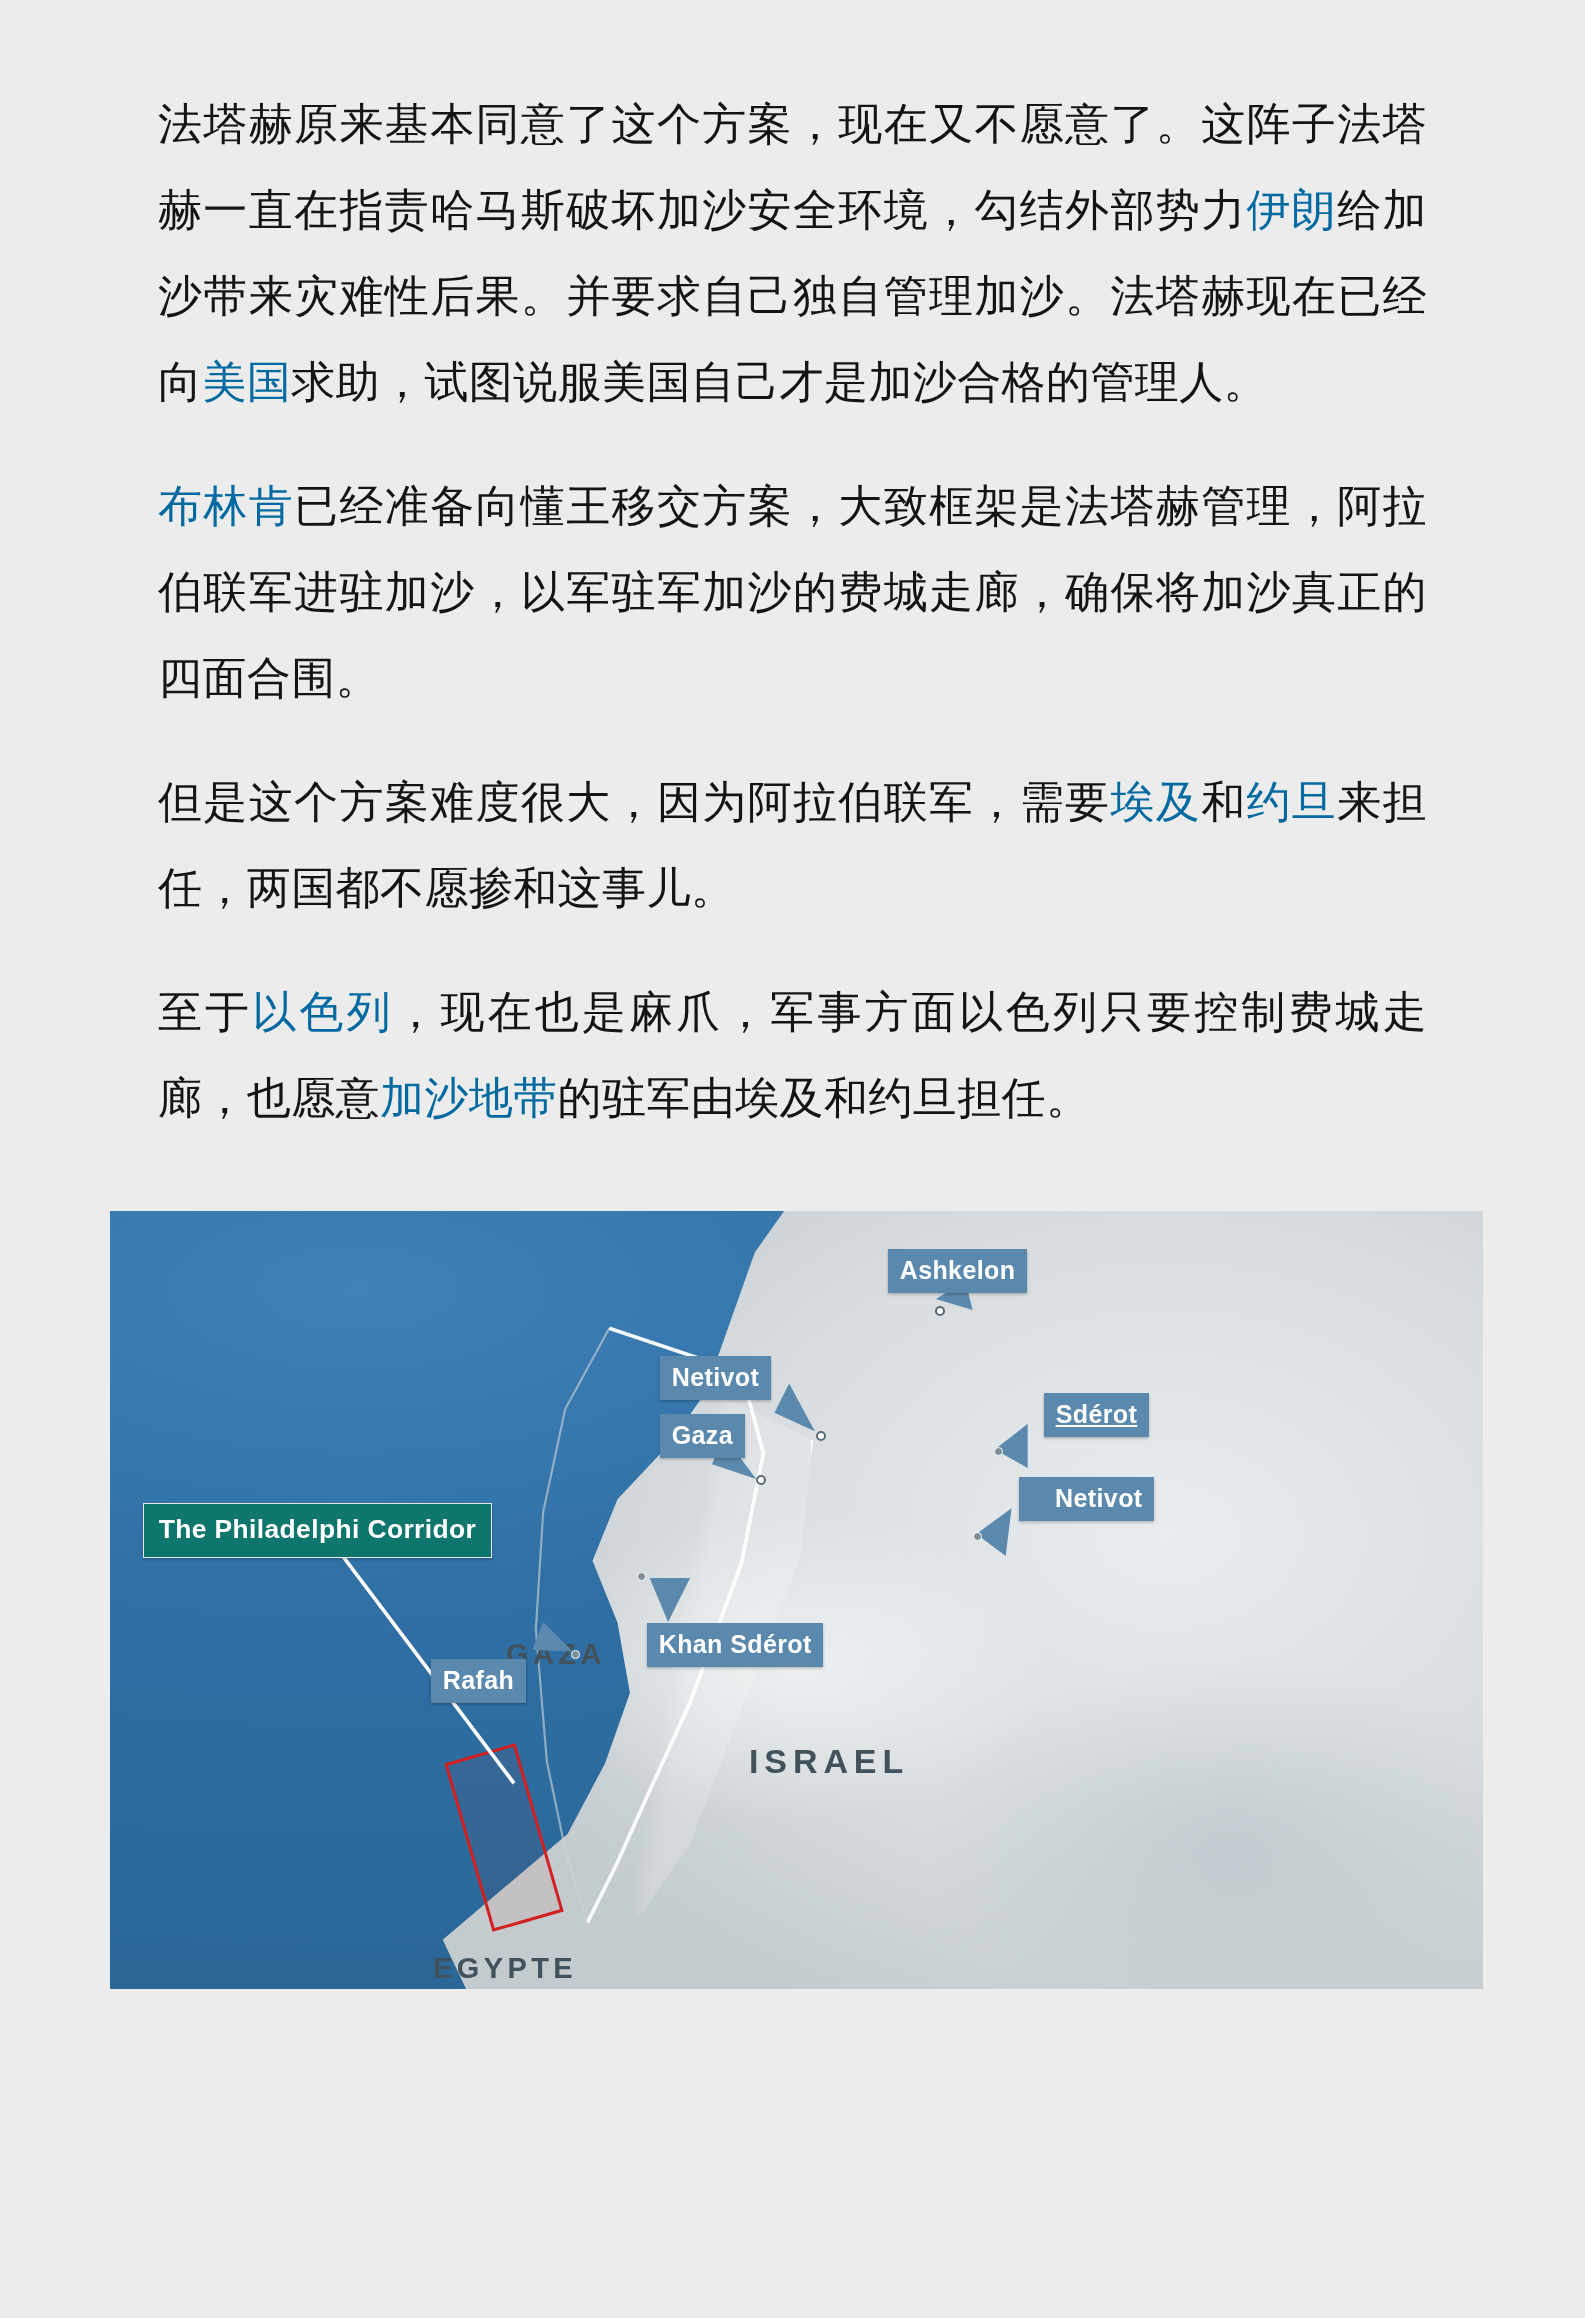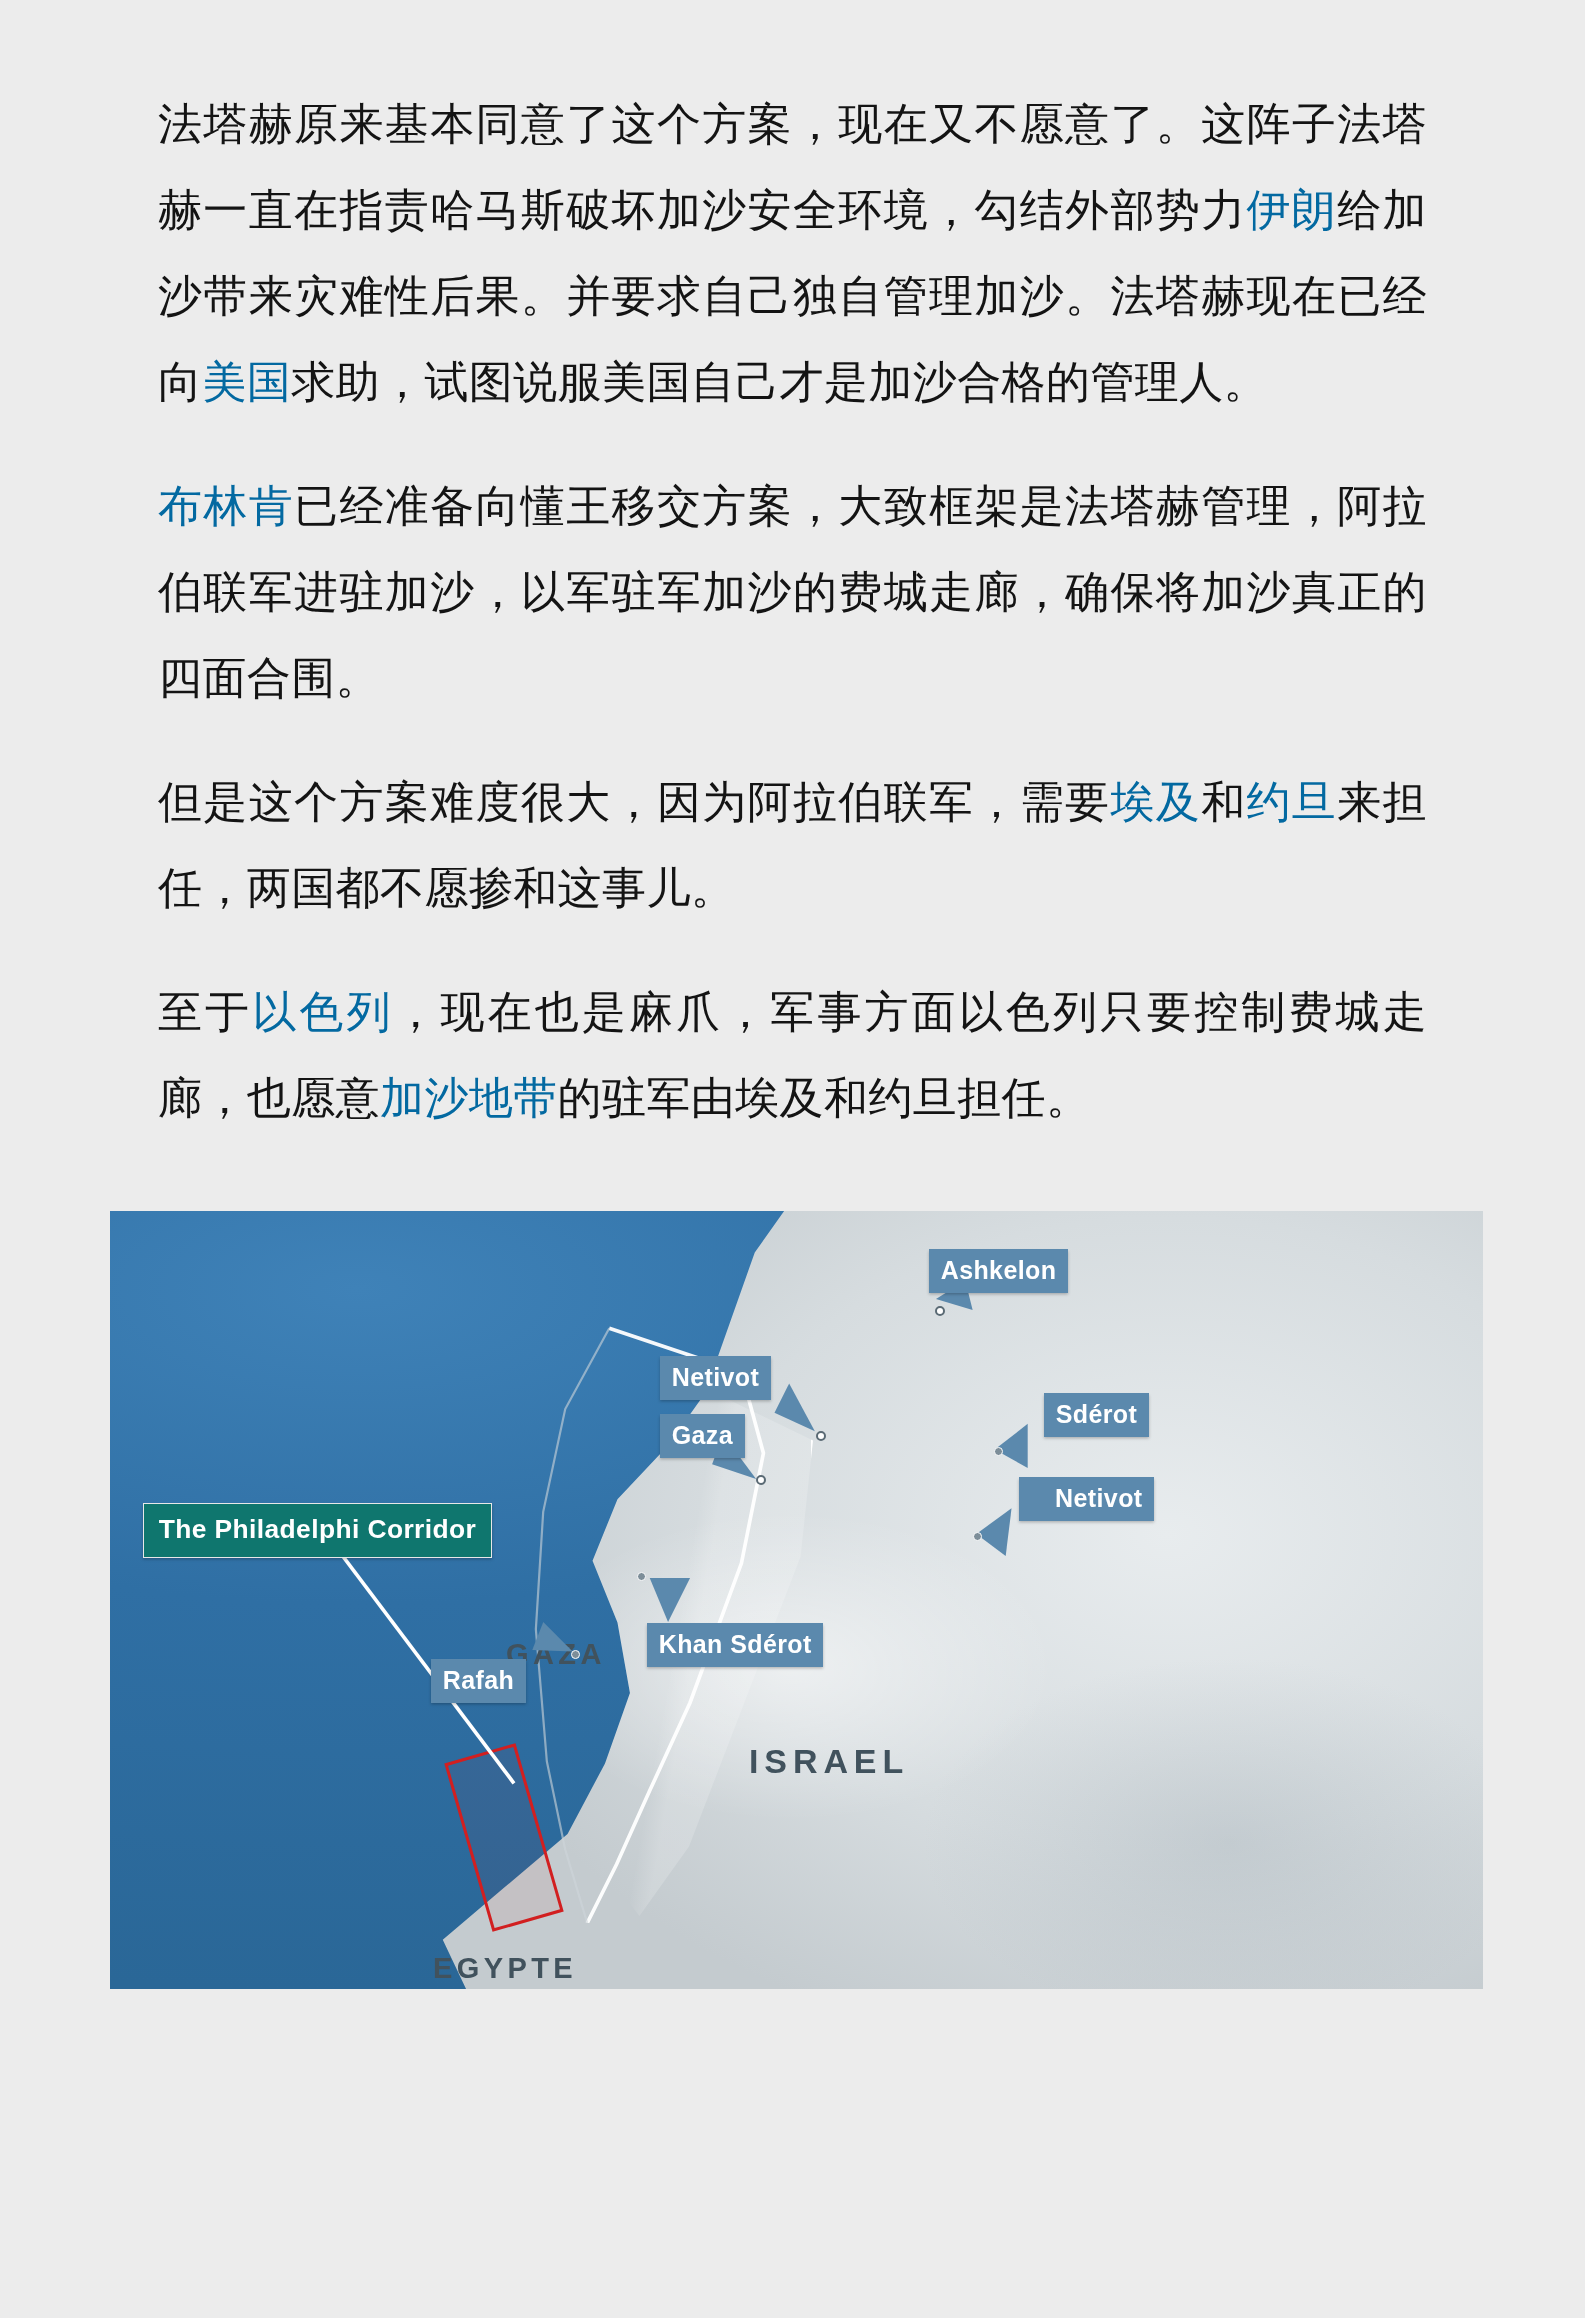--- a/index.html
+++ b/index.html
@@ -236,30 +236,30 @@
 
         <polygon points="1250,290 1250,350 1205,325" fill="#5b89ad"></polygon>
 
         <polygon points="1228,405 1220,470 1180,440" fill="#5b89ad"></polygon>
 
         <polygon points="790,500 760,560 735,500" fill="#5b89ad"></polygon>
 
         <polygon points="590,560 630,600 575,598" fill="#5b89ad"></polygon>
       </svg>
 
-      <div class="lbl" style="left:819px; top:38px;">Ashkelon</div>
+      <div class="lbl" style="left:778px; top:38px;">Ashkelon</div>
       <div class="dot" style="left:825px; top:95px;"></div>
 
       <div class="lbl" style="left:550px; top:145px;">Netivot</div>
       <div class="dot" style="left:706px; top:220px;"></div>
 
       <div class="lbl" style="left:550px; top:203px;">Gaza</div>
       <div class="dot" style="left:646px; top:264px;"></div>
 
-      <div class="lbl" style="left:934px; top:182px;">Sdérot</div>
+      <div class="lbl" style="left:934px; top:182px;text-decoration:underline;">Sdérot</div>
       <div class="dot small" style="left:884px; top:236px;"></div>
 
       <div class="lbl" style="left:909px; top:266px;padding-left:36px;">Netivot</div>
       <div class="dot small" style="left:863px; top:321px;"></div>
 
       <div class="lbl" style="left:537px; top:412px;">Khan Sdérot</div>
       <div class="dot small" style="left:527px; top:361px;"></div>
 
       <div class="lbl" style="left:321px; top:448px;text-align:right;">Rafah</div>
       <div class="dot small" style="left:461px; top:439px;"></div>

